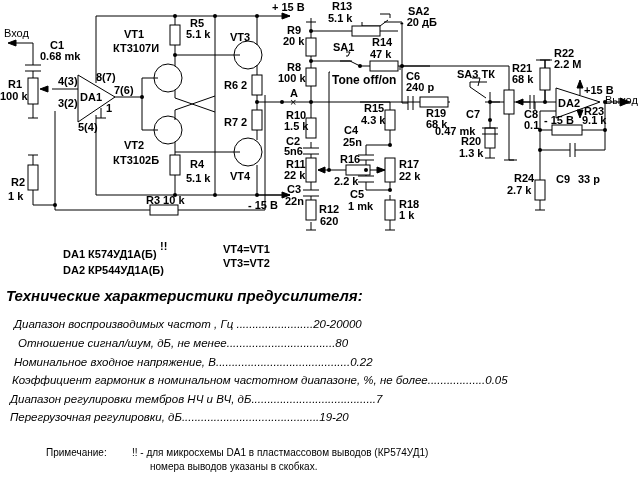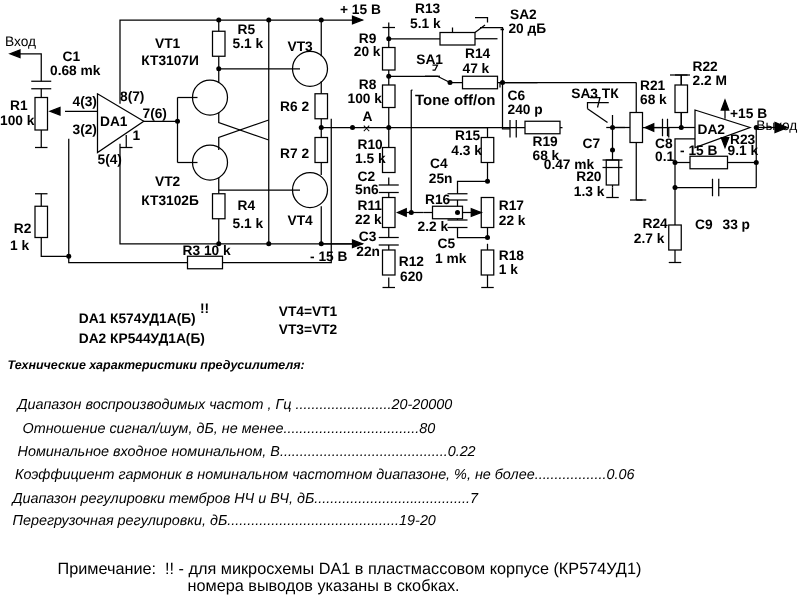--- a/index.html
+++ b/index.html
@@ -6,23 +6,23 @@
   body { width:640px; height:480px; position:relative; overflow:hidden; font-family:"Liberation Sans", sans-serif; color:#000; }
   #schem { position:absolute; left:0; top:0; width:640px; height:280px; }
   #schem text { font-family:"Liberation Sans", sans-serif; font-weight:bold; font-size:11px; fill:#000; }
   #schem text.reg { font-weight:normal; font-size:11px; }
   #schem line, #schem polyline, #schem path { stroke:#000; stroke-width:1; fill:none; }
   #schem rect.res { fill:#fff; stroke:#000; stroke-width:1; }
   #schem circle.dot { fill:#000; stroke:none; }
   #schem circle.tr { fill:none; stroke:#000; stroke-width:1; }
   #schem polygon { fill:#000; stroke:#000; }
   #schem polygon.op { fill:#fff; stroke:#000; }
-  .spec-title { position:absolute; left:6px; top:287px; font-weight:bold; font-style:italic; font-size:10px; }
+  .spec-title { position:absolute; left:6px; top:287px; font-weight:bold; font-style:italic; font-size:15px; }
   .spec-row { position:absolute; font-style:italic; font-size:11.5px; white-space:nowrap;text-align:right; }
-  .note { position:absolute; font-size:13px; white-space:nowrap; }
+  .note { position:absolute; font-size:10px; white-space:nowrap; }
 </style>
 </head>
 <body>
 
 <svg id="schem" viewBox="0 0 640 280" xmlns="http://www.w3.org/2000/svg">
 
   <g>
 
     <polyline points="13,43 33,43 33,65"></polyline>
     <line x1="33" y1="71" x2="33" y2="78"></line>
@@ -346,20 +346,20 @@
   <text x="63" y="258">DA1  К574УД1А(Б)</text>
   <text x="160" y="250">!!</text>
   <text x="63" y="274">DA2  КР544УД1А(Б)</text>
   <text x="223" y="253">VT4=VT1</text>
   <text x="223" y="267">VT3=VT2</text>
 </svg>
 
 <div class="spec-title">Технические характеристики предусилителя:</div>
 <div class="spec-row" style="left:14px;top:318px"><span>Диапазон воспроизводимых частот , Гц ........................</span><span>20-20000</span></div>
 <div class="spec-row" style="left:18px;top:337px"><span>Отношение сигнал/шум, дБ, не менее..................................</span><span>80</span></div>
-<div class="spec-row" style="left:14px;top:356px"><span>Номинальное входное номинальном, В..........................................</span><span>0.22</span></div>
-<div class="spec-row" style="left:12px;top:374px"><span>Коэффициент гармоник в номинальном частотном диапазоне, %, не более..................</span><span>0.06</span></div>
+<div class="spec-row" style="left:14px;top:356px"><span>Номинальное входное напряжение, В..........................................</span><span>0.22</span></div>
+<div class="spec-row" style="left:12px;top:374px"><span>Коэффициент гармоник в номинальном частотном диапазоне, %, не более..................</span><span>0.05</span></div>
 <div class="spec-row" style="left:10px;top:393px"><span>Диапазон регулировки тембров НЧ и ВЧ, дБ.......................................</span><span>7</span></div>
 <div class="spec-row" style="left:10px;top:411px"><span>Перегрузочная регулировки, дБ...........................................</span><span>19-20</span></div>
 
 <div class="note" style="left:46px;top:447px">Примечание:</div>
-<div class="note" style="left:132px;top:447px">!! - для микросхемы DA1 в пластмассовом корпусе (КР574УД1)</div>
+<div class="note" style="left:132px;top:447px">!! - для микросхемы DA1 в пластмассовом выводов (КР574УД1)</div>
 <div class="note" style="left:150px;top:461px">номера выводов указаны в скобках.</div>
 
 </body></html>

